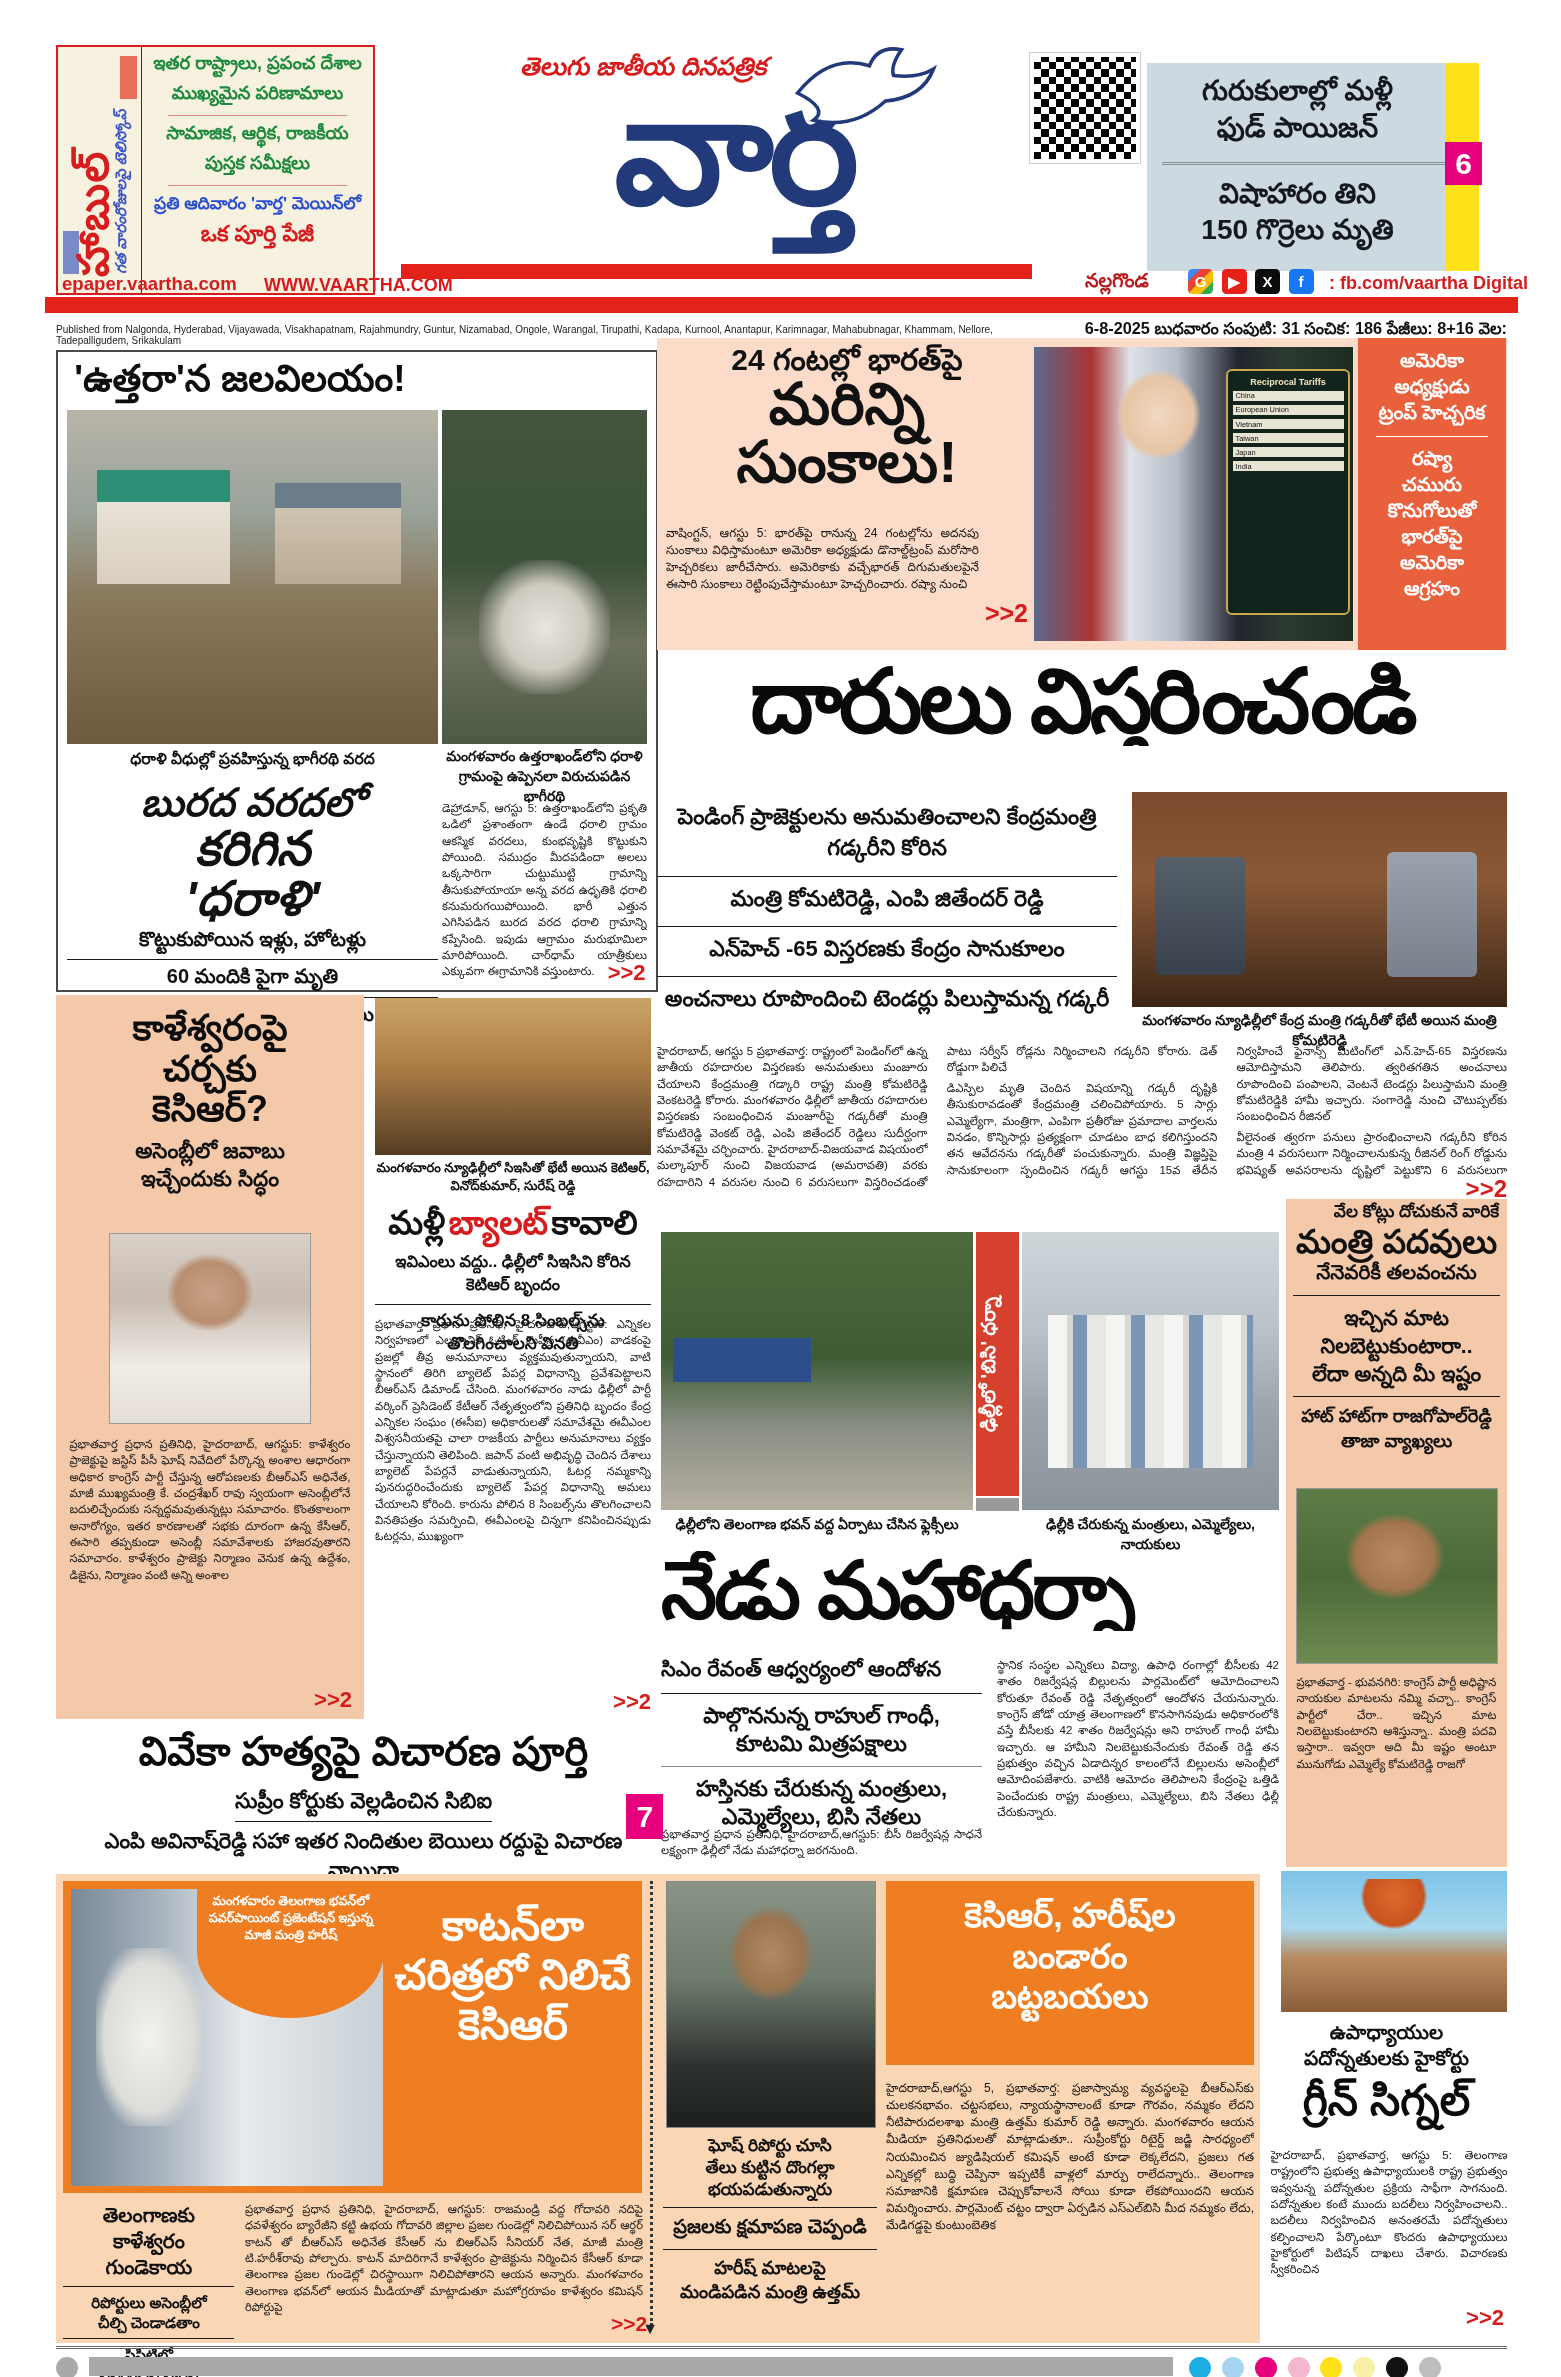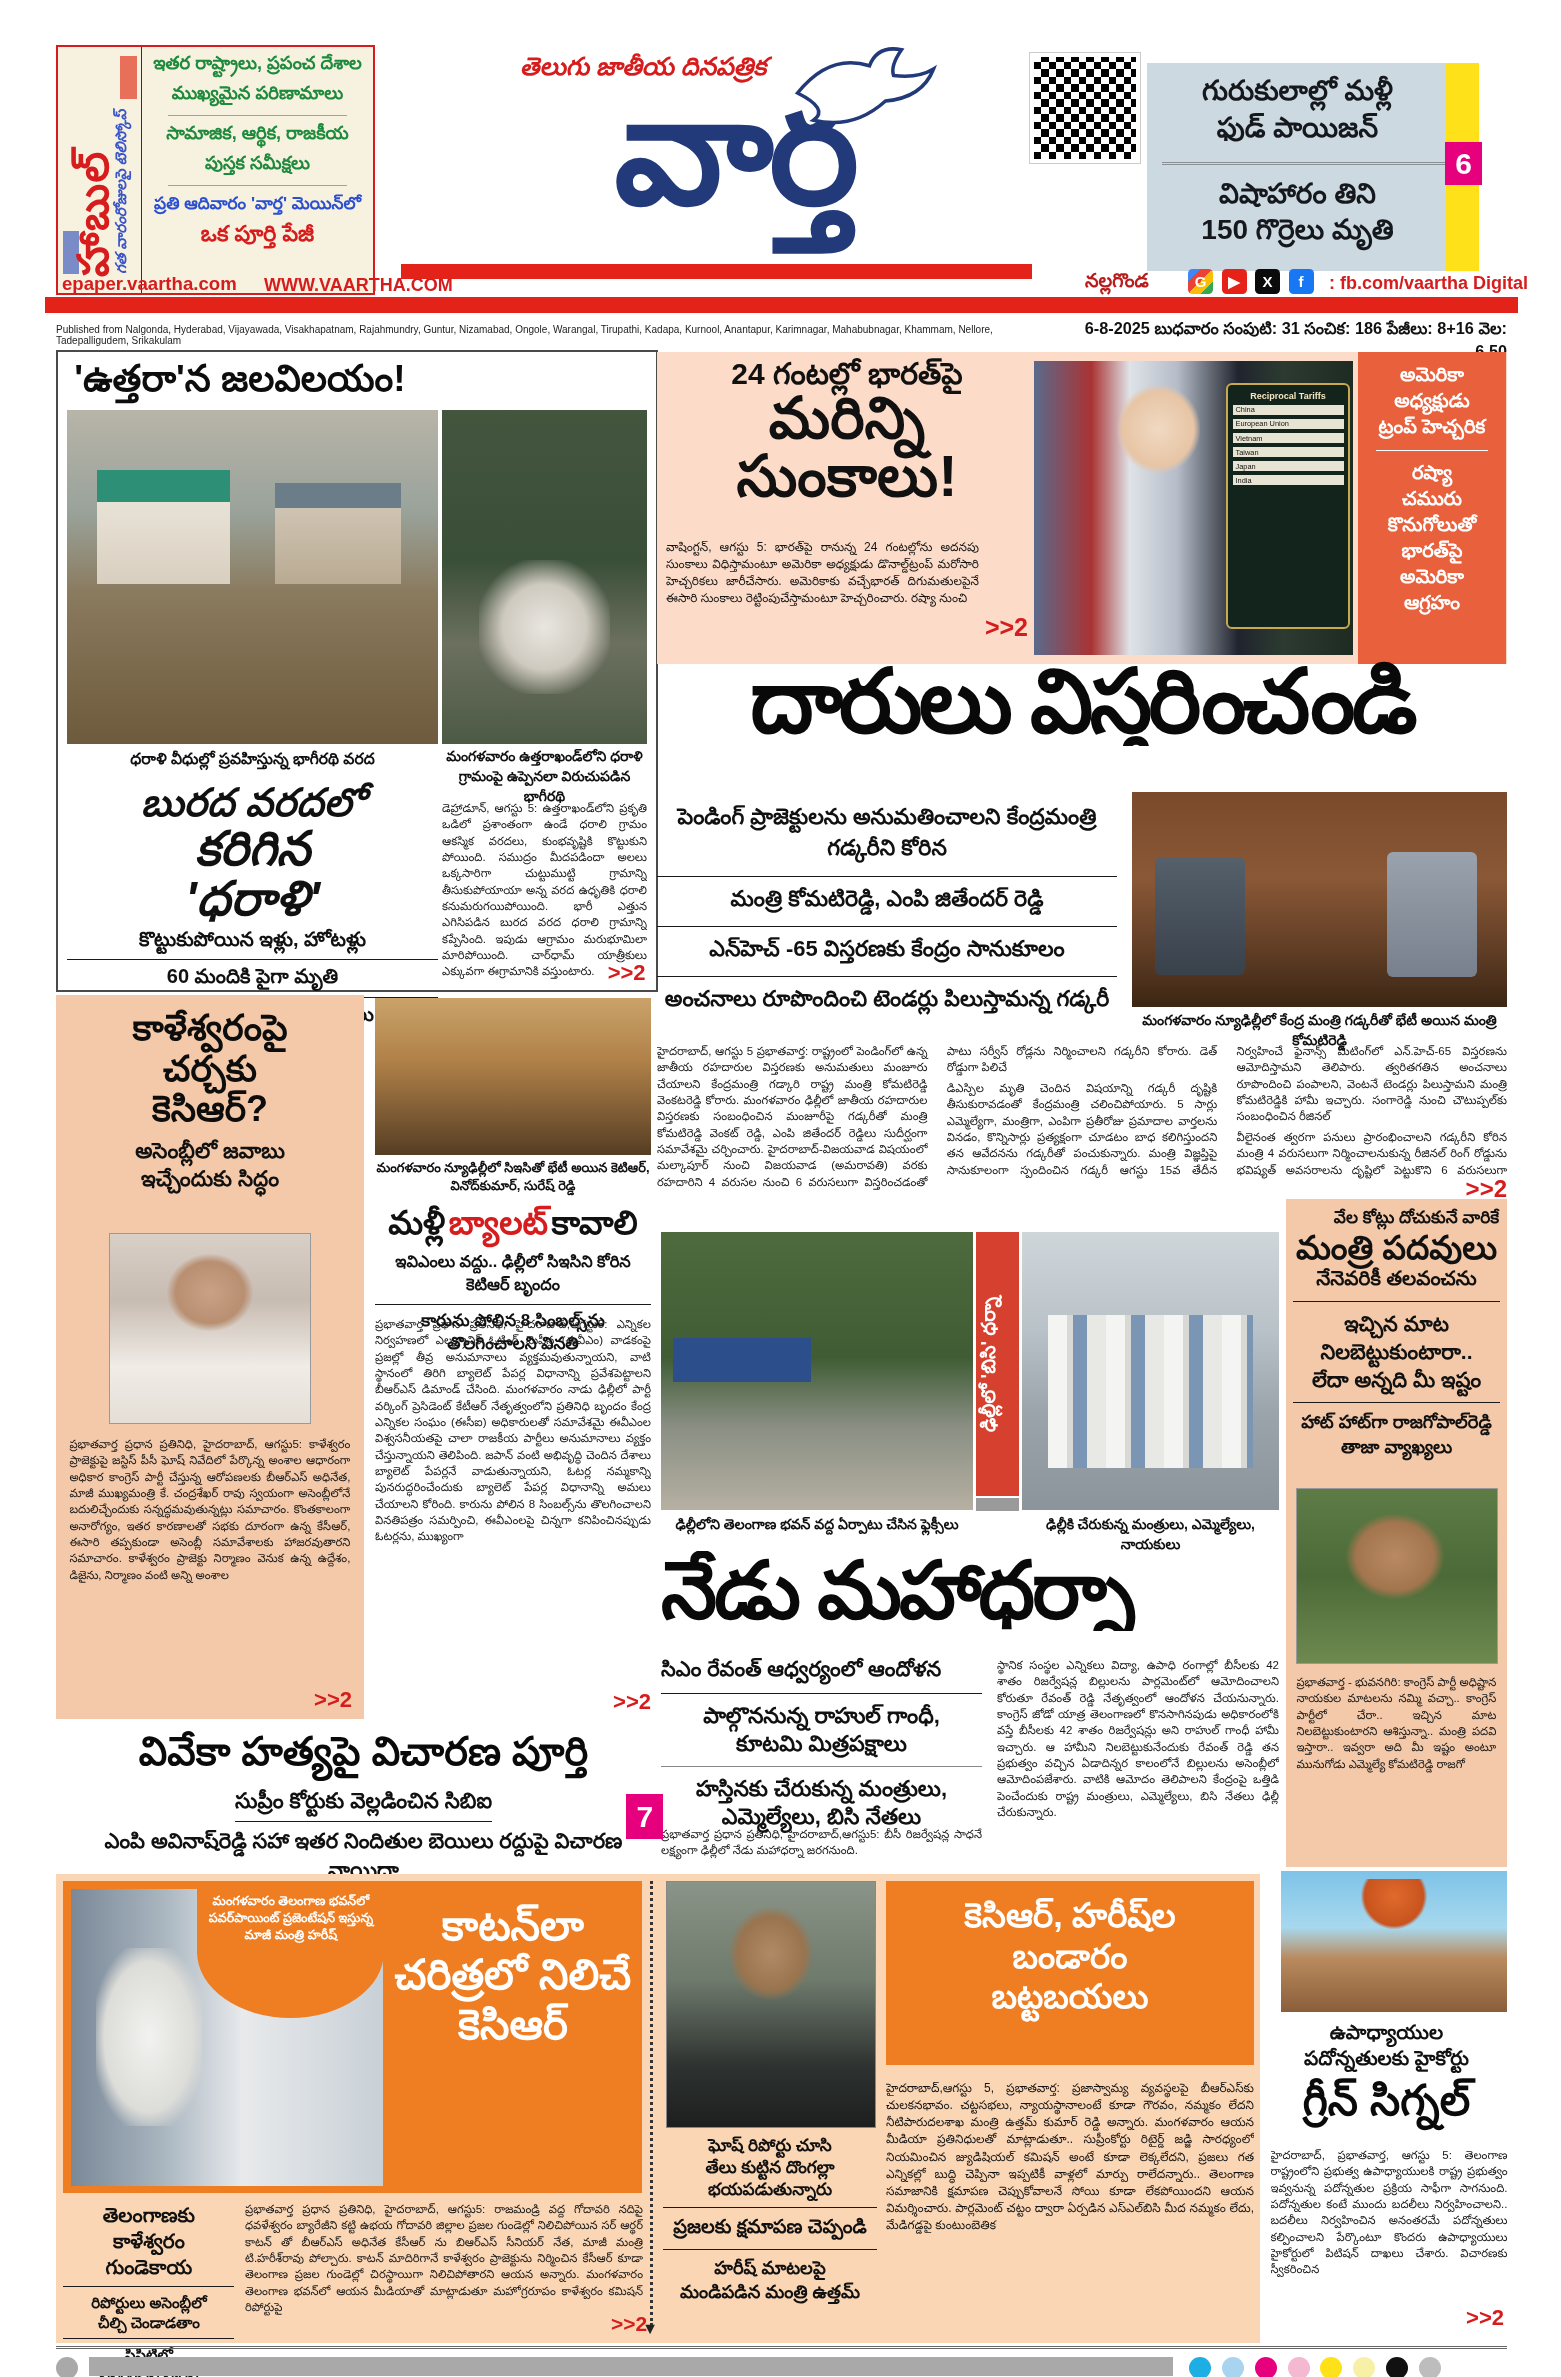--- a/index.html
+++ b/index.html
@@ -131,21 +131,21 @@
       <div class="b rule" style="font-size:20px;padding:4.5px 0;">60 మందికి పైగా మృతి</div>
       <div class="b" style="font-size:20px;padding:4.5px 0;">ఉత్తరాఖండ్‌లో మరో నాలుగు రోజులు భారీ వర్షాలు</div>
     </div>
     <div class="abs cap" style="left:384px;top:396px;width:205px;font-size:14px;">మంగళవారం ఉత్తరాఖండ్‌లోని ధరాళి గ్రామంపై ఉప్పెనలా విరుచుపడిన భాగీరథి</div>
     <div class="abs jst body-txt" style="left:384px;top:448px;width:205px;height:180px;overflow:hidden;">
       <span>డెహ్రాడూన్, ఆగస్టు 5: ఉత్తరాఖండ్‌లోని ప్రకృతి ఒడిలో ప్రశాంతంగా ఉండే ధరాలి గ్రామం ఆకస్మిక వరదలు, కుంభవృష్టికి కొట్టుకుని పోయింది. సముద్రం మీదపడిందా అలలు ఒక్కసారిగా చుట్టుముట్టి గ్రామాన్ని తీసుకుపోయాయా అన్న వరద ఉధృతికి ధరాలి కనుమరుగయిపోయింది. భారీ ఎత్తున ఎగిసిపడిన బురద వరద ధరాలి గ్రామాన్ని కప్పేసింది. ఇపుడు ఆగ్రామం మరుభూమిలా మారిపోయింది. చార్‌ధామ్ యాత్రీకులు ఎక్కువగా ఈగ్రామానికి వస్తుంటారు.</span>
     </div>
     <div class="abs jump" style="right:10.4px;bottom:4.5px;font-size:22px;">&gt;&gt;2</div>
   </div>
 
-  <div class="abs" style="left:657px;top:352px;width:850px;height:312px;background:#fcdcc8;">
+  <div class="abs" style="left:657px;top:338px;width:850px;height:312px;background:#fcdcc8;">
     <div class="abs ctr" style="left:6px;top:7.4px;width:368px;line-height:1.0;">
       <div class="b" style="font-size:30px;">24 గంటల్లో భారత్‌పై</div>
       <div class="b" style="font-size:58px;">మరిన్ని</div>
       <div class="b" style="font-size:58px;">సుంకాలు!</div>
     </div>
     <div class="abs jst body-txt" style="left:9px;top:187px;width:362px;height:116px;overflow:hidden;font-size:12px;">
       <span class="jump" style="margin-top:71px;font-size:25px;">&gt;&gt;2</span>
       <span>వాషింగ్టన్, ఆగస్టు 5: భారత్‌పై రానున్న 24 గంటల్లోను అదనపు సుంకాలు విధిస్తామంటూ అమెరికా అధ్యక్షుడు డొనాల్డ్‌ట్రంప్ మరోసారి హెచ్చరికలు జారీచేసారు. అమెరికాకు వచ్చేభారత్ దిగుమతులపైనే ఈసారి సుంకాలు రెట్టింపుచేస్తామంటూ హెచ్చరించారు. రష్యా నుంచి</span>
     </div>
     <div class="photo ph-trump" style="left:377px;top:9px;width:319px;height:294px;">
@@ -241,21 +241,21 @@
     </div>
     <div class="abs jst body-txt" style="left:0;top:594px;width:321px;height:39px;overflow:hidden;">
       <span>ప్రభాతవార్త ప్రధాన ప్రతినిధి, హైదరాబాద్,ఆగస్టు5: బీసీ రిజర్వేషన్ల సాధనే లక్ష్యంగా ఢిల్లీలో నేడు మహాధర్నా జరగనుంది.</span>
     </div>
     <div class="abs jst body-txt" style="left:336px;top:425px;width:282px;height:208px;overflow:hidden;">
       <span>స్థానిక సంస్థల ఎన్నికలు విద్యా, ఉపాధి రంగాల్లో బీసీలకు 42 శాతం రిజర్వేషన్ల బిల్లులను పార్లమెంట్‌లో ఆమోదించాలని కోరుతూ రేవంత్ రెడ్డి నేతృత్వంలో ఆందోళన చేయనున్నారు. కాంగ్రెస్ జోడో యాత్ర తెలంగాణలో కొనసాగినపుడు అధికారంలోకి వస్తే బీసీలకు 42 శాతం రిజర్వేషన్లు అని రాహుల్ గాంధీ హామీ ఇచ్చారు. ఆ హామీని నిలబెట్టుకునేందుకు రేవంత్ రెడ్డి తన ప్రభుత్వం వచ్చిన ఏడాదిన్నర కాలంలోనే బిల్లులను అసెంబ్లీలో ఆమోదింపజేశారు. వాటికి ఆమోదం తెలిపాలని కేంద్రంపై ఒత్తిడి పెంచేందుకు రాష్ట్ర మంత్రులు, ఎమ్మెల్యేలు, బిసి నేతలు ఢిల్లీ చేరుకున్నారు.</span>
     </div>
   </div>
 
   <div class="abs" style="left:1286px;top:1199px;width:221px;height:668px;background:#f3c9a9;">
-    <div class="b ctr" style="font-size:17px;padding-top:9px;margin-left:40px;">వేల కోట్లు దోచుకునే వారికే</div>
+    <div class="b ctr" style="font-size:17px;padding-top:3px;margin-left:40px;">వేల కోట్లు దోచుకునే వారికే</div>
     <div class="b ctr" style="font-size:33px;line-height:1.05;">మంత్రి పదవులు</div>
     <div class="b ctr rule" style="font-size:20px;margin:1.5px 7.4px 0;padding-bottom:6px;">నేనెవరికీ తలవంచను</div>
     <div class="pre b ctr rule" style="font-size:21px;line-height:1.35;margin:0 7.4px;padding:7.4px 0;">ఇచ్చిన మాట
 నిలబెట్టుకుంటారా..
 లేదా అన్నది మీ ఇష్టం</div>
     <div class="pre b ctr" style="font-size:18px;line-height:1.35;padding:7.4px 0 4.5px;">హాట్ హాట్‌గా రాజగోపాల్‌రెడ్డి
 తాజా వ్యాఖ్యలు</div>
     <div class="photo ph-raja" style="left:10.4px;top:289px;width:200px;height:174px;border:0.7px solid #999;"></div>
     <div class="abs jst body-txt" style="left:10.4px;top:475px;width:200px;height:184px;overflow:hidden;">
       <span>ప్రభాతవార్త - భువనగిరి: కాంగ్రెస్ పార్టీ అధిష్టాన నాయకుల మాటలను నమ్మి వచ్చా.. కాంగ్రెస్ పార్టీలో చేరా.. ఇచ్చిన మాట నిలబెట్టుకుంటారని ఆశిస్తున్నా.. మంత్రి పదవి ఇస్తారా.. ఇవ్వరా అది మీ ఇష్టం అంటూ మునుగోడు ఎమ్మెల్యే కోమటిరెడ్డి రాజగో</span>

